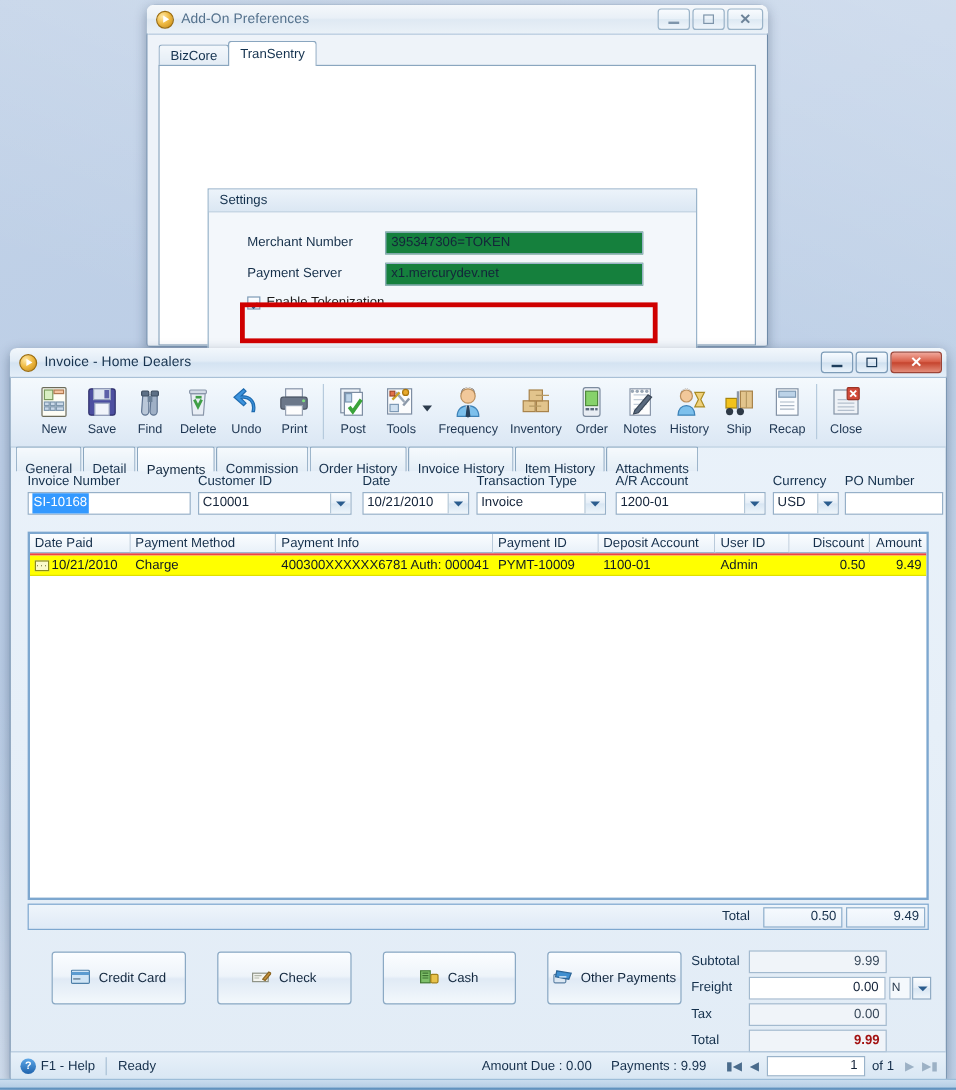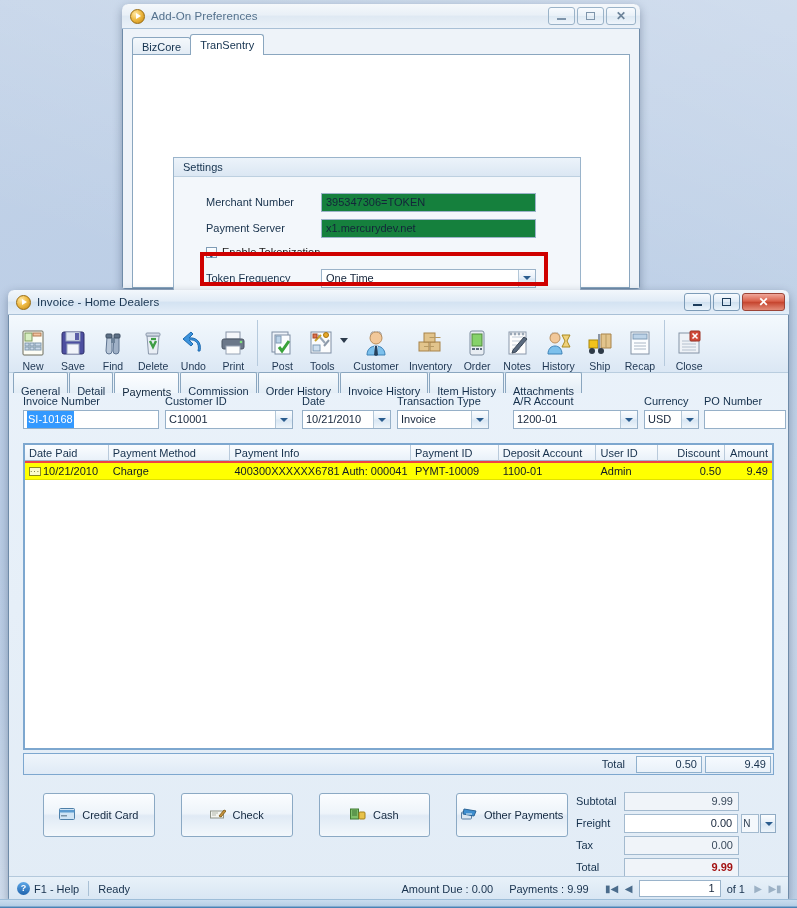--- a/index.html
+++ b/index.html
@@ -112,21 +112,21 @@
     border:4px solid #cf0000; z-index:20; pointer-events:none;
   }
 
   
   #invoice-window{ left:8px; top:290px; width:781px; height:611px; }
   #invoice-window .win-body{ background:linear-gradient(180deg,#eaf2fa 0%,#e2ecf6 100%); }
 
   .toolbar{
     position:absolute; left:0; right:0; top:0; height:58px;
     background:linear-gradient(180deg,#f4f9fd 0%,#e7f0f9 55%,#dbe7f4 100%);
-    border-bottom:1px solid #b9cddf; display:flex; align-items:flex-end; padding:3px 4px 0 4px;
+    border-bottom:1px solid #b9cddf; display:flex; align-items:flex-start; padding:3px 4px 0 16px;
   }
   .tbtn{ width:auto; min-width:40px; padding:2px 5px 0 5px; display:flex; flex-direction:column;
          align-items:center; justify-content:flex-start; }
   .tbtn .ico{ width:30px; height:30px; position:relative; }
   .tbtn .lbl{ font-size:10.5px; color:#1d3551; margin-top:2px; white-space:nowrap; }
   .tsep{ width:1px; align-self:stretch; margin:2px 4px 6px 4px; background:#b6cadd; }
   .tcaret{ align-self:center; margin:-10px 0 0 -2px; border-left:4px solid transparent;
            border-right:4px solid transparent; border-top:5px solid #2c3b4c; }
 
   .tabrow2{ position:absolute; left:4px; top:59px; right:4px; height:19px; display:flex; align-items:flex-end; }
@@ -279,27 +279,20 @@
         <div class="prow">
           <div class="plabel">Payment Server</div>
           <div class="pfield">x1.mercurydev.net</div>
         </div>
 
         <div class="pcheckrow">
           <span class="cbx"></span>
           <span>Enable Tokenization</span>
         </div>
 
-        <div class="prow" style="height:30px">
-          <div class="plabel">Token Frequency</div>
-          <div class="pcombo">
-            <span>One Time</span>
-            <span class="cb-arrow"></span>
-          </div>
-        </div>
       </div>
     </div>
   </div>
 </div>
 <div id="red-highlight"></div>
 
 <div class="win" id="invoice-window">
   <div class="win-frame"></div>
 
   <div class="titlebar">
@@ -432,21 +425,21 @@
       <div class="tbtn">
         <span class="ico">
           <svg width="30" height="30" viewBox="0 0 30 30">
             <path d="M6 27c0-6 4-9 9-9s9 3 9 9z" fill="#7cc0ec" stroke="#3d82b7"></path>
             <path d="M13 18h4l-2 8z" fill="#f2f6fa"></path>
             <path d="M14 18h2l1 9-2 1-2-1z" fill="#27415c"></path>
             <circle cx="15" cy="10" r="6" fill="#f2c89a" stroke="#bb8f5c"></circle>
             <path d="M9 9a6 6 0 0 1 12 0c0-4-2-6-6-6S9 5 9 9z" fill="#4a3526"></path>
           </svg>
         </span>
-        <span class="lbl">Customer</span>
+        <span class="lbl">Frequency</span>
       </div>
 
       <div class="tbtn">
         <span class="ico">
           <svg width="30" height="30" viewBox="0 0 30 30">
             <g fill="#e2c48c" stroke="#a8834a">
               <rect x="4" y="14" width="10" height="9"></rect>
                 <rect x="15" y="14" width="10" height="9"></rect>
               <rect x="9" y="5" width="11" height="9"></rect>
             </g>
@@ -579,21 +572,21 @@
       <div class="fg" style="left:289px; width:100px;">
         <div class="flabel">Date</div>
         <div class="finput combo" style="width:89px">
           <span>10/21/2010</span>
           <span class="sm-arrow"></span>
         </div>
       </div>
 
       <div class="fg" style="left:384px; width:115px;">
         <div class="flabel">Transaction Type</div>
-        <div class="finput combo" style="width:92px">
+        <div class="finput combo" style="width:108px">
           <span>Invoice</span>
           <span class="sm-arrow"></span>
         </div>
       </div>
 
       <div class="fg" style="left:500px; width:130px;">
         <div class="flabel">A/R Account</div>
         <div class="finput combo" style="width:125px">
           <span>1200-01</span>
           <span class="sm-arrow"></span>

